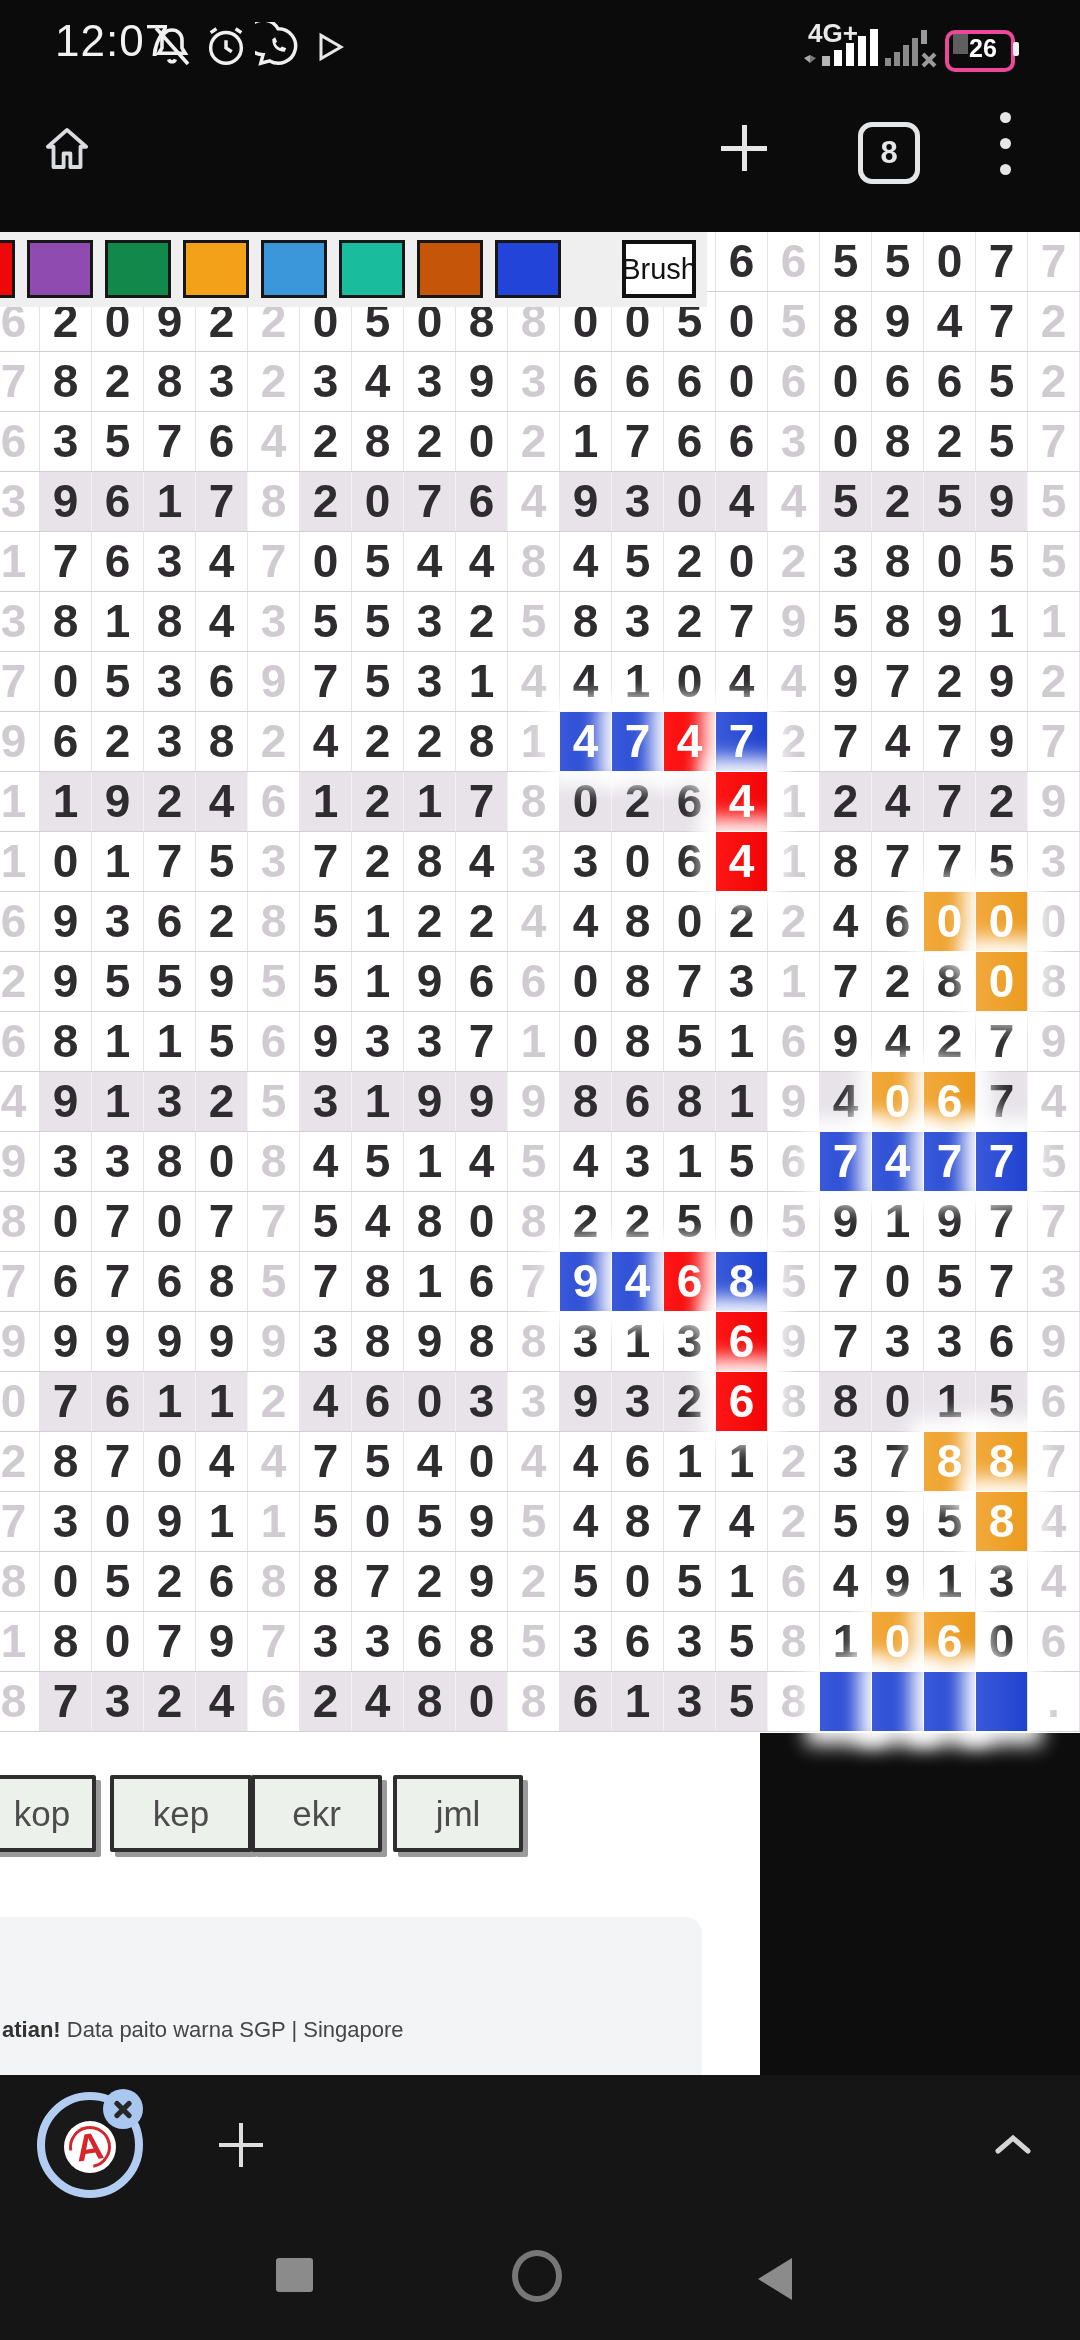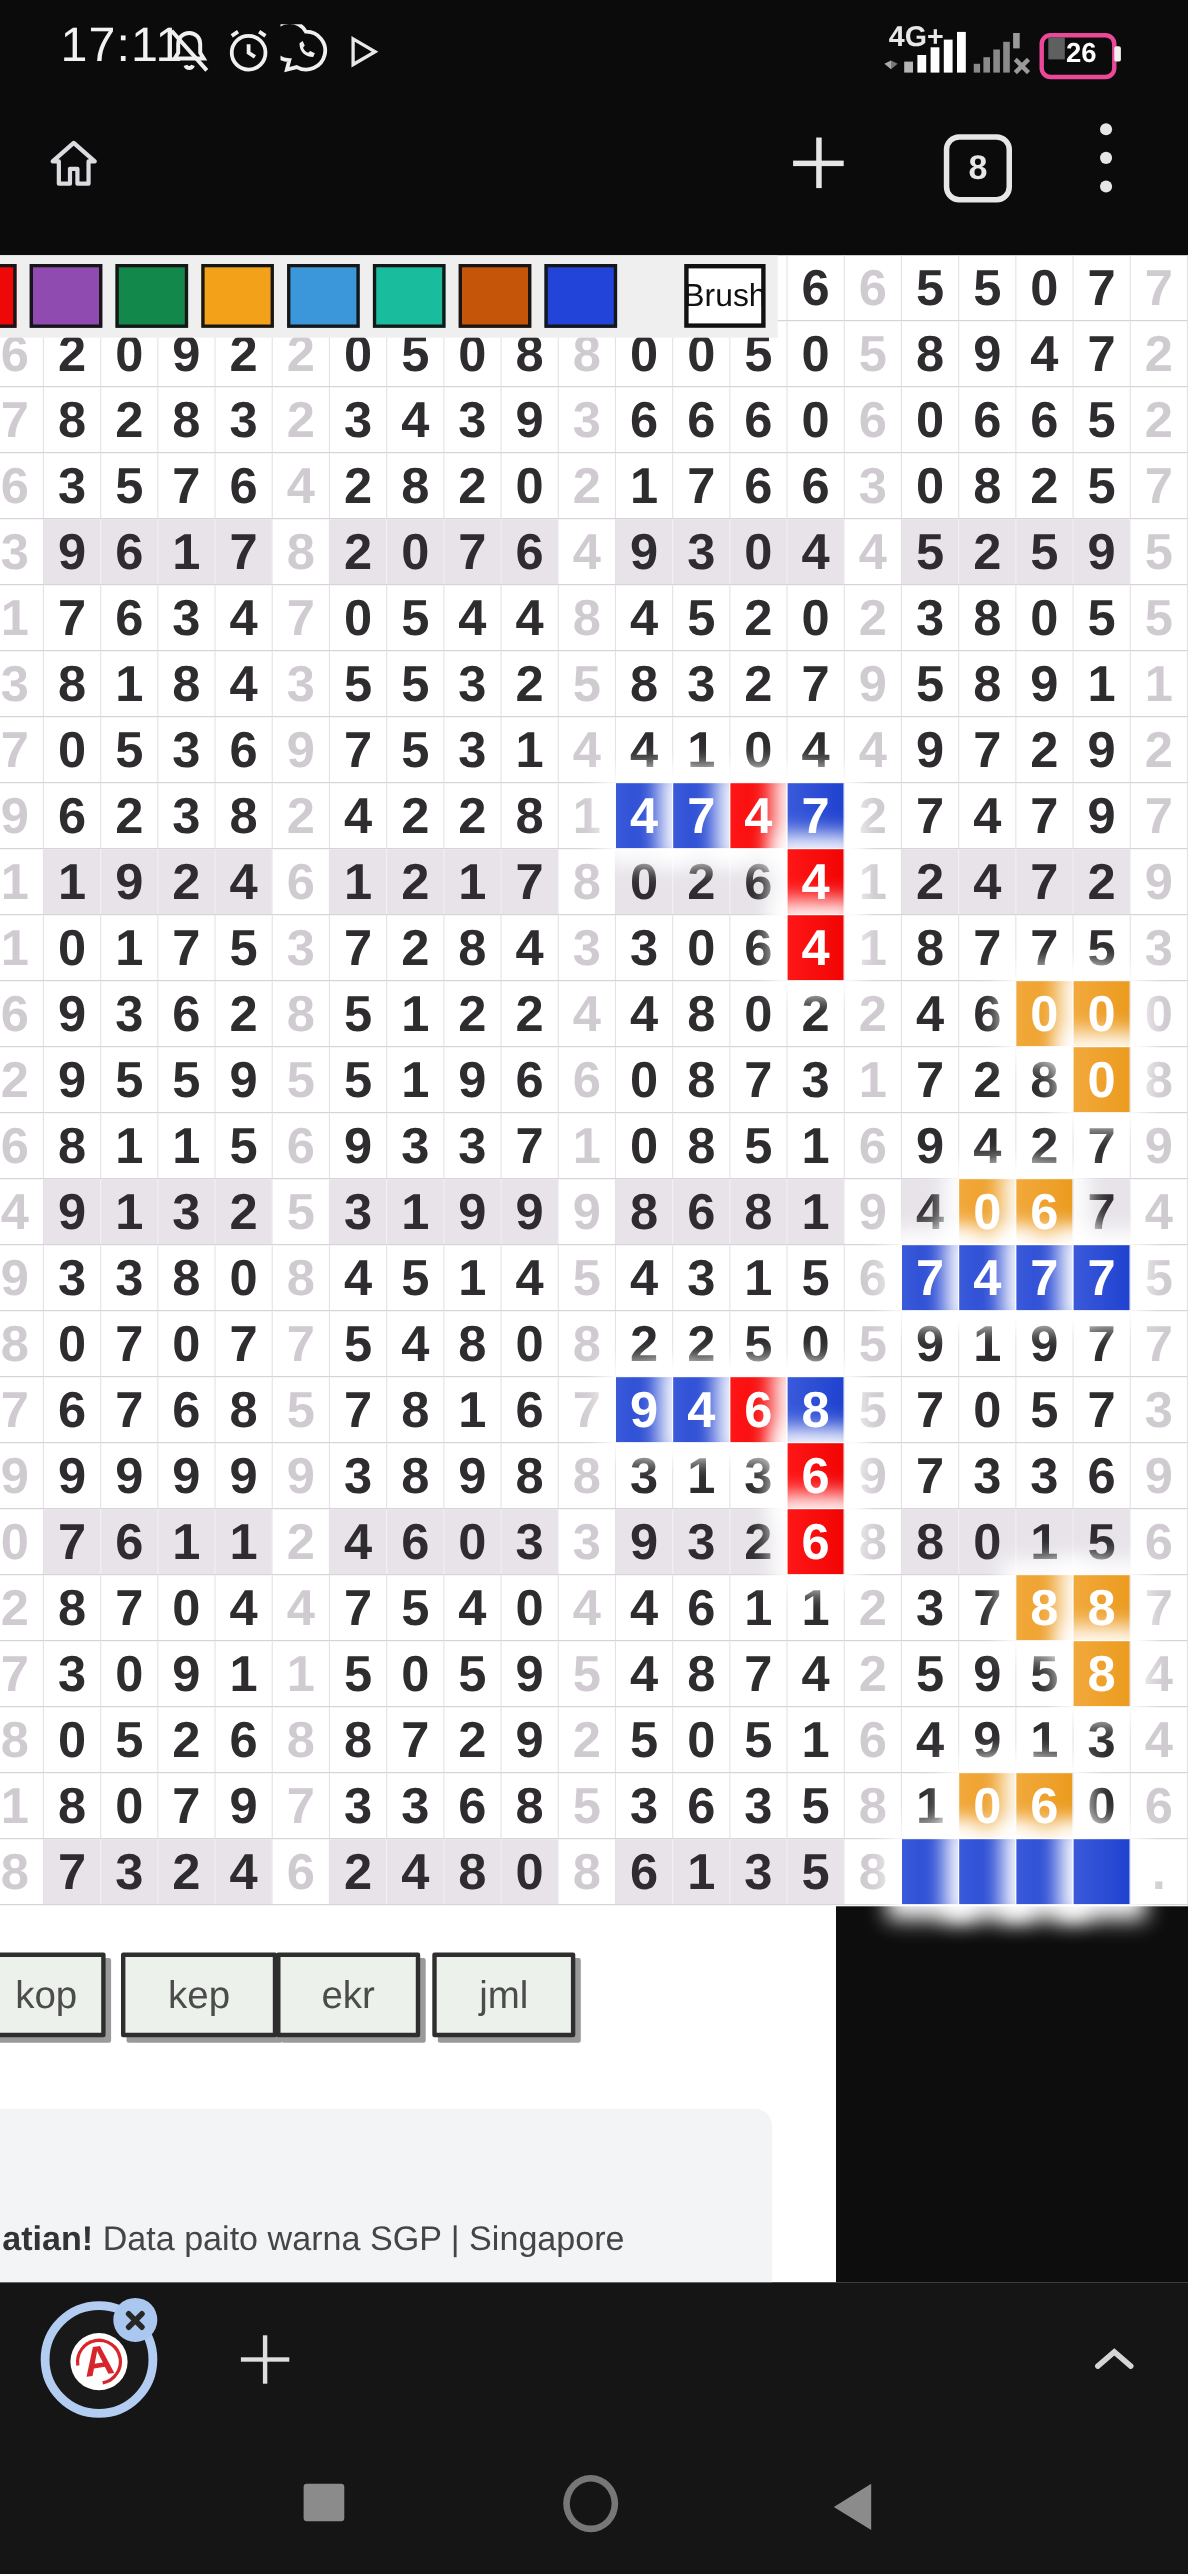--- a/index.html
+++ b/index.html
@@ -55,21 +55,21 @@
 
   
   .black-rect{position:absolute;left:760px;top:1501px;width:320px;height:342px;background:#0d0d0d;}
   .ctrl-btn{position:absolute;top:1543px;height:77px;background:#edf1ec;border:4px solid #2e2e2e;
             box-sizing:border-box;color:#4c4c4c;font-size:35px;display:flex;align-items:center;justify-content:center;
             box-shadow:5px 5px 0 #9a9a9a;border-radius:2px;}
   .reset-btn{position:absolute;left:535px;top:1541px;width:138px;height:80px;background:#ef3b26;border:none;
              border-radius:14px;color:#fff;font-size:37px;display:flex;align-items:center;justify-content:center;}
   .notice-panel{position:absolute;left:-20px;top:1685px;width:722px;height:300px;background:#f3f4f6;
                 border-top-right-radius:16px;}
-  .notice-text{position:absolute;left:22px;top:100px;font-size:31px;color:#454545;white-space:nowrap;}
+  .notice-text{position:absolute;left:22px;top:100px;font-size:22px;color:#454545;white-space:nowrap;}
   .notice-text b{color:#333;}
 
   
   .bottom{position:absolute;left:0;top:2075px;width:1080px;height:265px;background:#151516;}
   .fab-ring{position:absolute;left:37px;top:17px;width:106px;height:106px;border-radius:50%;
             border:8px solid #b3cdf2;background:#191919;box-sizing:border-box;}
   .fab-logo{position:absolute;left:64px;top:46px;width:52px;height:52px;border-radius:50%;background:#fff;
             display:flex;align-items:center;justify-content:center;}
   .fab-logo .a{color:#d7252b;font-size:38px;font-weight:800;transform:rotate(-8deg);}
   .fab-logo::after{content:"";position:absolute;inset:5px;border-radius:50%;
@@ -89,21 +89,21 @@
               border-radius:50%;box-sizing:border-box;}
   .nav-back{position:absolute;left:758px;top:183px;width:0;height:0;
             border-top:21px solid transparent;border-bottom:21px solid transparent;border-right:34px solid #8b8b8b;}
 </style>
 </head>
 <body>
 
 <div class="screen">
 
   <div class="top-bar">
-    <div class="status-time">17:11</div>
+    <div class="status-time">12:07</div>
 
     <svg class="st-icon" style="left:148px" width="48" height="48" viewBox="0 0 24 24">
       <path d="M12 4c-3 0-5 2.2-5 5v4l-1.6 2.6h13.2L17 13V9c0-2.8-2-5-5-5z" fill="none" stroke="#f0f0f0" stroke-width="1.8"></path>
       <path d="M10.3 18.7a1.8 1.8 0 0 0 3.4 0" fill="none" stroke="#f0f0f0" stroke-width="1.8"></path>
       <line x1="4" y1="3" x2="20" y2="21" stroke="#f0f0f0" stroke-width="1.8"></line>
     </svg>
     <svg class="st-icon" style="left:203px" width="46" height="48" viewBox="0 0 24 24">
       <circle cx="12" cy="13" r="8" fill="none" stroke="#f0f0f0" stroke-width="1.8"></circle>
       <path d="M12 9v4l3 2" fill="none" stroke="#f0f0f0" stroke-width="1.8"></path>
       <path d="M4 5l3-2M20 5l-3-2" stroke="#f0f0f0" stroke-width="1.8"></path>

